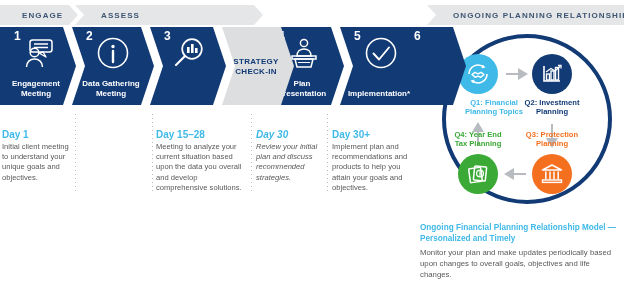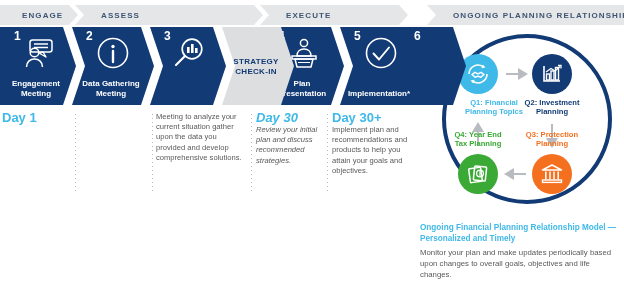--- a/index.html
+++ b/index.html
@@ -47,22 +47,22 @@
     position:absolute;left:4px;right:8px;bottom:6px;
     text-align:center;color:#ffffff;
     font-size:8px;font-weight:bold;line-height:10px;
   }
   .step.gray .slabel{color:#123a75;bottom:28px;letter-spacing:.3px;}
 
   
   .descs{position:absolute;left:0;top:112px;width:412px;height:86px;}
   .desc{position:absolute;top:0;box-sizing:border-box;}
   .desc .dtitle{
-    font-size:13px;font-weight:bold;color:#3fb9e8;
-    margin:0 0 2px 0;line-height:11px;
+    font-size:10px;font-weight:bold;color:#3fb9e8;
+    margin:17px 0 2px 0;line-height:11px;
   }
   .desc .dbody{
     font-size:7.6px;color:#58595b;line-height:10.2px;margin:0;
   }
   .divider{
     position:absolute;top:2px;width:1px;height:78px;
     background-image:linear-gradient(#b9bbbd 1px,transparent 1px);
     background-size:1px 4px;
   }
 
@@ -100,23 +100,20 @@
 
 <div class="stage">
 
   <div class="banner">
       <div class="phase first" style="left: 0px; width: 78px; padding-left: 22px;">
         <span>ENGAGE</span>
       </div>
       <div class="phase" style="left: 75px; width: 188px; padding-left: 26px; text-align: center;">
         <span>ASSESS</span>
       </div>
-      <div class="phase" style="left: 260px; width: 148px; padding-left: 26px;">
-        <span>EXECUTE</span>
-      </div>
       <div class="phase" style="left: 427px; width: 215px; padding-left: 26px;">
         <span>ONGOING PLANNING RELATIONSHIP</span>
       </div>
     </div>
 
   <div class="steps">
       <div class="step first" style="left: 0px; width: 76px; z-index: 20;">
         <div class="num">1</div>
         <div class="sicon">
           <svg width="34" height="30" viewBox="0 0 34 30">
@@ -180,23 +177,25 @@
         <div class="slabel">Implementation*</div>
       </div>
       <div class="step" style="left: 400px; width: 66px; z-index: 14;">
         <div class="num">6</div>
       </div>
     </div>
 
   <div class="descs">
       <div class="desc" style="left: 2px; width: 72px;">
         <p class="dtitle">Day 1</p>
+        <p class="dbody">Initial client meeting to understand your unique goals and objectives.</p>
       </div>
       <div class="desc" style="left: 156px; width: 92px;">
-        <p class="dbody">Meeting to analyze your current situation gather upon the data you provided and develop comprehensive solutions.</p>
+        <p class="dtitle">Day 15–28</p>
+        <p class="dbody">Meeting to analyze your current situation based upon the data you overall and develop comprehensive solutions.</p>
       </div>
       <div class="desc" style="left: 256px; width: 66px; font-style: italic;">
         <p class="dtitle">Day 30</p>
         <p class="dbody">Review your initial plan and discuss recommended strategies.</p>
       </div>
       <div class="desc" style="left: 332px; width: 78px;">
         <p class="dtitle">Day 30+</p>
         <p class="dbody">Implement plan and recommendations and products to help you attain your goals and objectives.</p>
       </div>
       <div class="divider" style="left: 75px;"></div>

